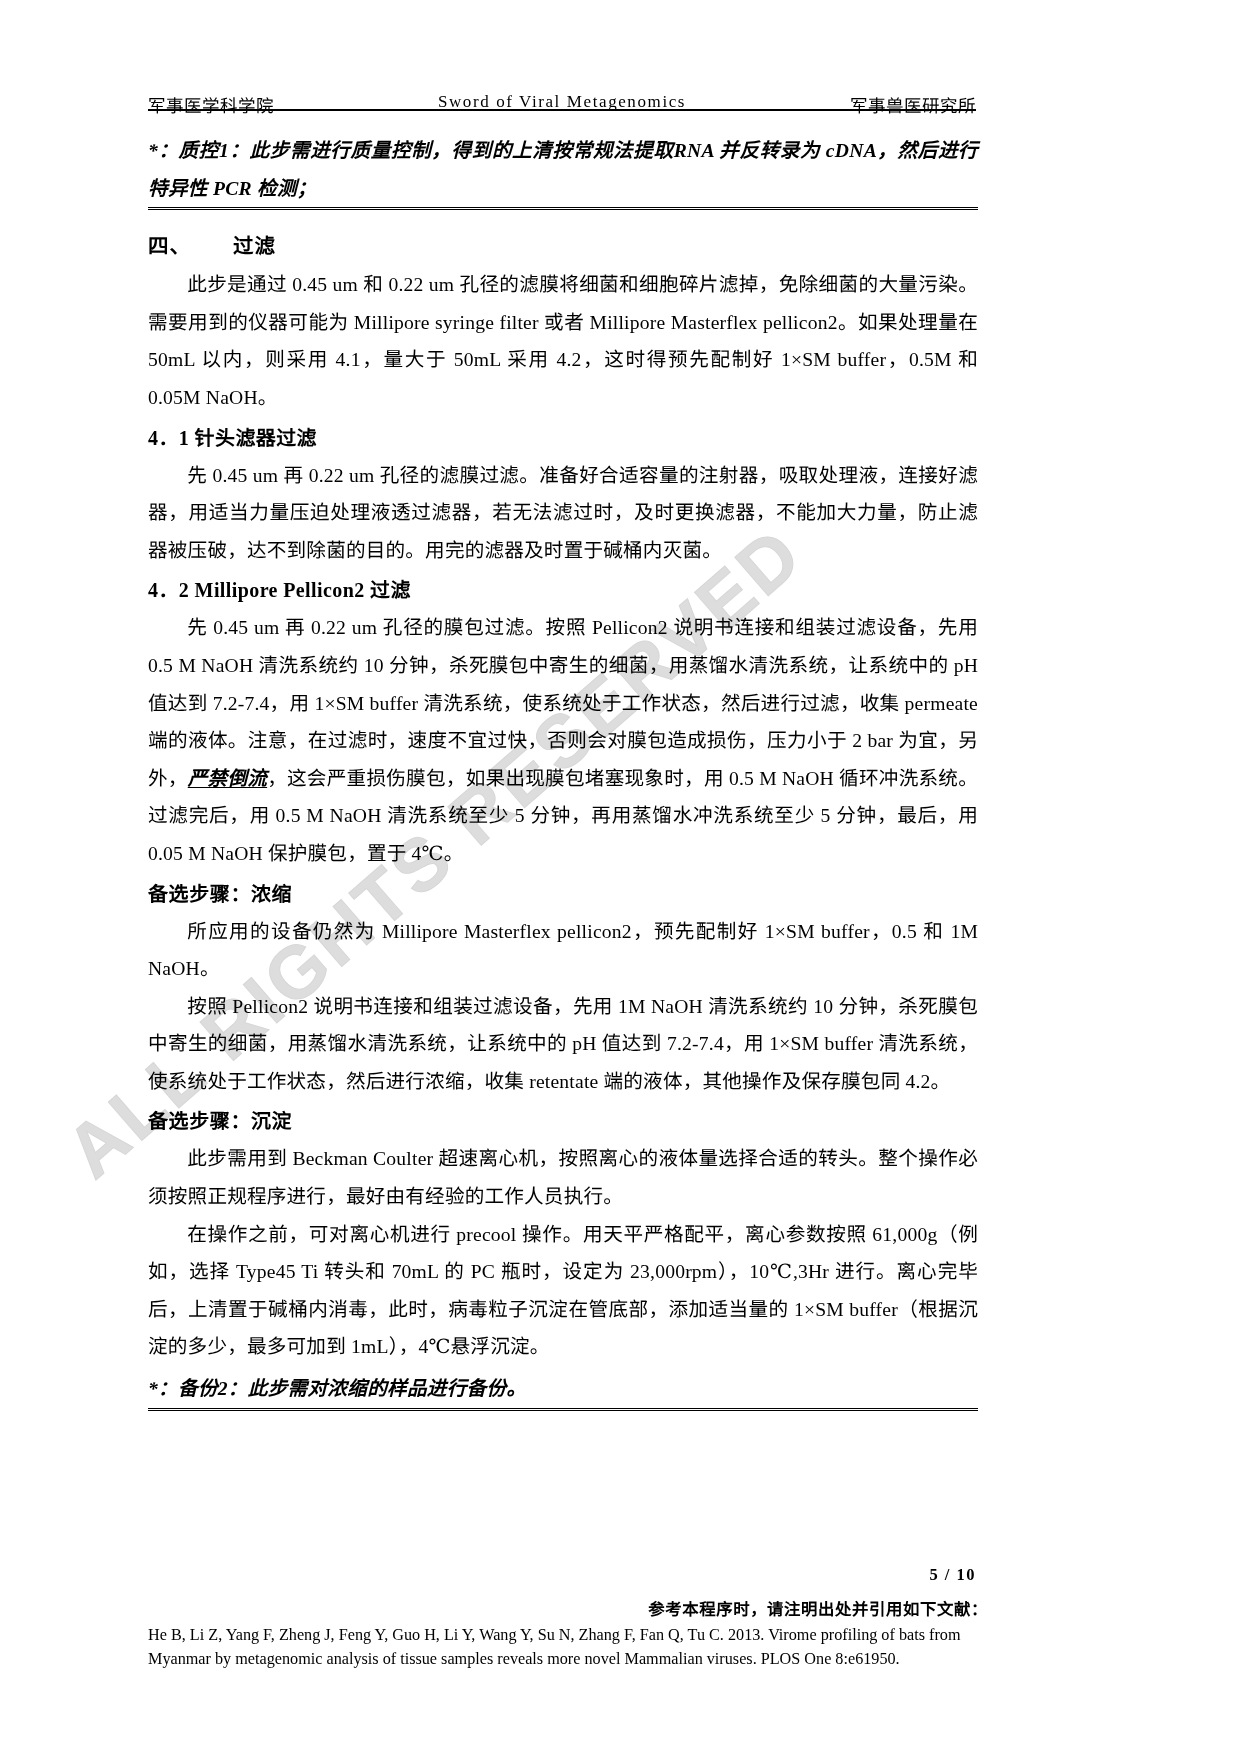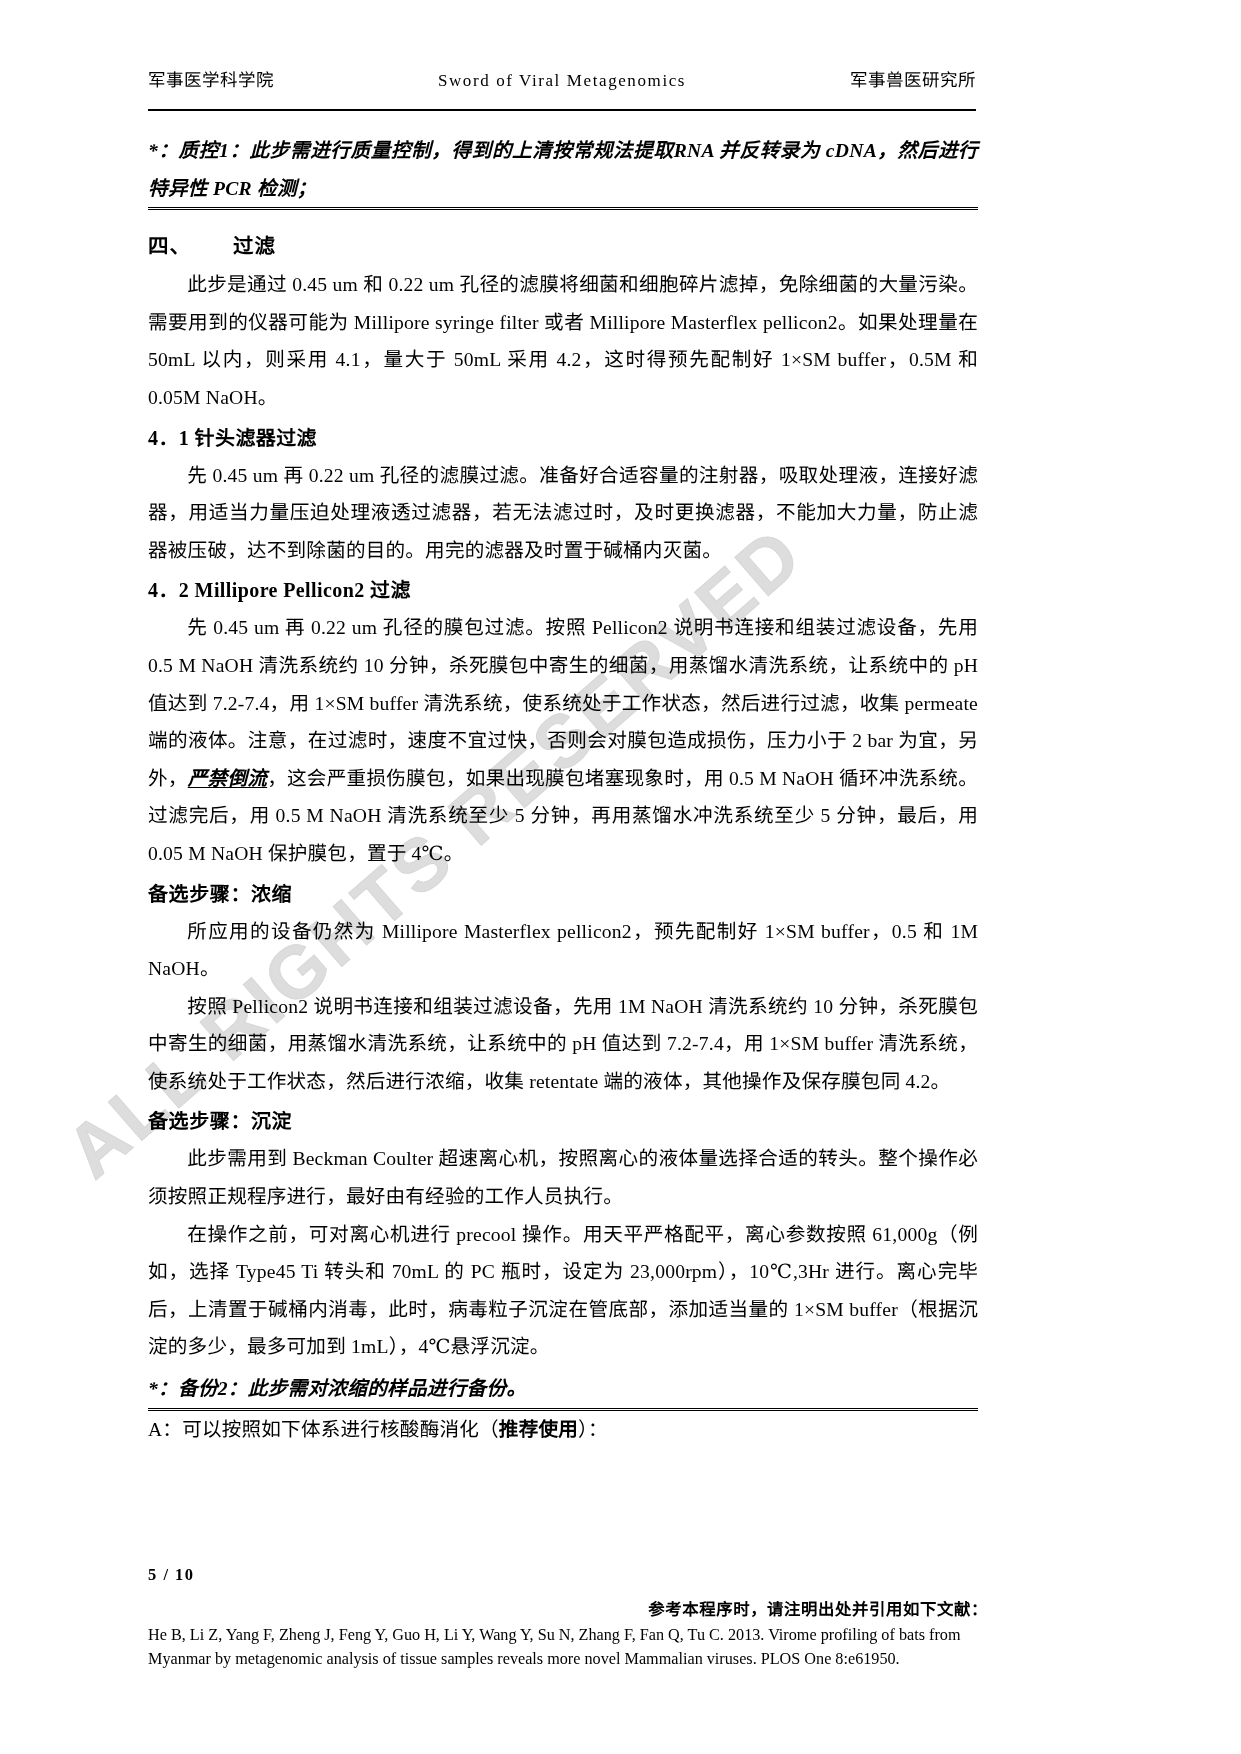--- a/index.html
+++ b/index.html
@@ -52,24 +52,24 @@
   .content {
     position: relative;
     z-index: 2;
     padding: 0;
   }
 
   
   .header {
     position: absolute;
     left: 148px;
-    top: 66px;
+    top: 92px;
     width: 828px;
     display: flex;
-    align-items: flex-end;
+    align-items: flex-start;
     justify-content: space-between;
     font-size: 17.5px;
     letter-spacing: .5px;
   }
   .header .hd-center {
     font-size: 17px;
     letter-spacing: 1.6px;
   }
   .header-rule {
     position: absolute;
@@ -152,21 +152,21 @@
   }
 
   .bold { font-weight: bold; }
 
   
   .pagenum {
     position: absolute;
     left: 148px;
     top: 1565px;
     width: 828px;
-    text-align: left;
+    text-align: right;
     font-weight: bold;
     font-size: 16.5px;
     letter-spacing: 1.5px;
   }
   .footer {
     position: absolute;
     left: 148px;
     top: 1598px;
     width: 840px;
     font-size: 16.4px;
@@ -227,21 +227,20 @@
 
       <div class="h-alt">备选步骤：沉淀</div>
       <p class="para">此步需用到 Beckman Coulter 超速离心机，按照离心的液体量选择合适的转头。整个操作必须按照正规程序进行，最好由有经验的工作人员执行。</p>
       <p class="para">在操作之前，可对离心机进行 precool 操作。用天平严格配平，离心参数按照 61,000g（例如，选择 Type45 Ti 转头和 70mL 的 PC 瓶时，设定为 23,000rpm），10℃,3Hr 进行。离心完毕后，上清置于碱桶内消毒，此时，病毒粒子沉淀在管底部，添加适当量的 1×SM buffer（根据沉淀的多少，最多可加到 1mL），4℃悬浮沉淀。</p>
 
       <div class="note-block">
         <span class="note">*：备份2：此步需对浓缩的样品进行备份。</span>
       </div>
 
 
-      <p class="para noindent"><span>A：可以按照如下体系进行核酸酶消化（</span><span class="bold">推荐使用</span><span>）：</span></p>
 
     </div>
 
     <div class="pagenum">5 / 10</div>
 
     <div class="footer">
       <div class="f-cn">参考本程序时，请注明出处并引用如下文献：</div>
       <div class="f-cite"><span class="f-authors">He B, Li Z, Yang F, Zheng J, Feng Y, Guo H, Li Y, Wang Y, Su N, Zhang F, Fan Q, Tu C.</span><span> 2013. Virome profiling of bats from Myanmar by metagenomic analysis of tissue samples reveals more novel Mammalian viruses. PLOS One 8:e61950.</span></div>
     </div>
 

